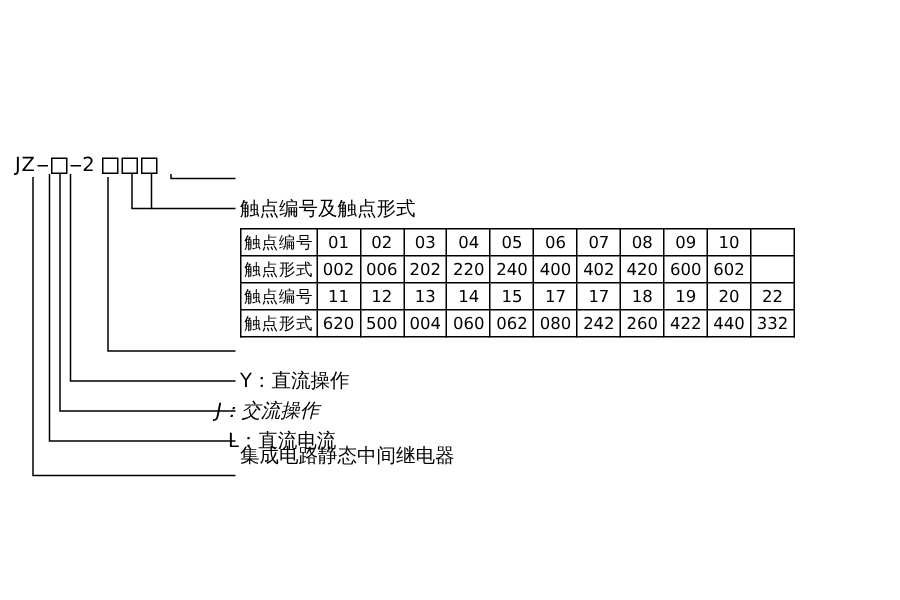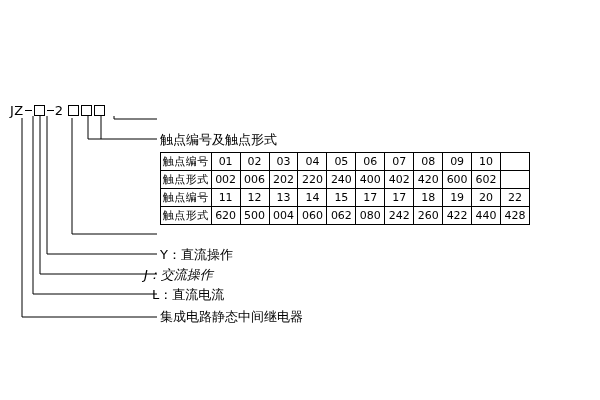--- a/index.html
+++ b/index.html
@@ -68,21 +68,21 @@
     font-size: 13px;
     line-height: 14px;
     white-space: nowrap;
   }
   .lbl-capacity { left: 160px; top: 113px; font-size: 11px; }
   .lbl-contact  { left: 160px; top: 133px; }
   .lbl-shell    { left: 160px; top: 228px; }
   .lbl-y        { left: 160px; top: 248px; }
   .lbl-j        { left: 144px; top: 268px; font-style: italic; }
   .lbl-l        { left: 152px; top: 288px; }
-  .lbl-main     { left: 160px; top: 310px; text-align: center; }
+  .lbl-main     { left: 160px; top: 298px; text-align: center; }
 
   
   .tbl-wrap {
     position: absolute;
     left: 160px;
     top: 152px;
   }
   table.contacts {
     border-collapse: collapse;
     font-size: 11px;
@@ -197,19 +197,19 @@
             <td class="val">620</td>
             <td class="val">500</td>
             <td class="val">004</td>
             <td class="val">060</td>
             <td class="val">062</td>
             <td class="val">080</td>
             <td class="val">242</td>
             <td class="val">260</td>
             <td class="val">422</td>
             <td class="val">440</td>
-            <td class="val">428</td>
+            <td class="val">332</td>
           </tr>
         </tbody>
     </table>
   </div>
 
 </div>
 
 </body></html>

